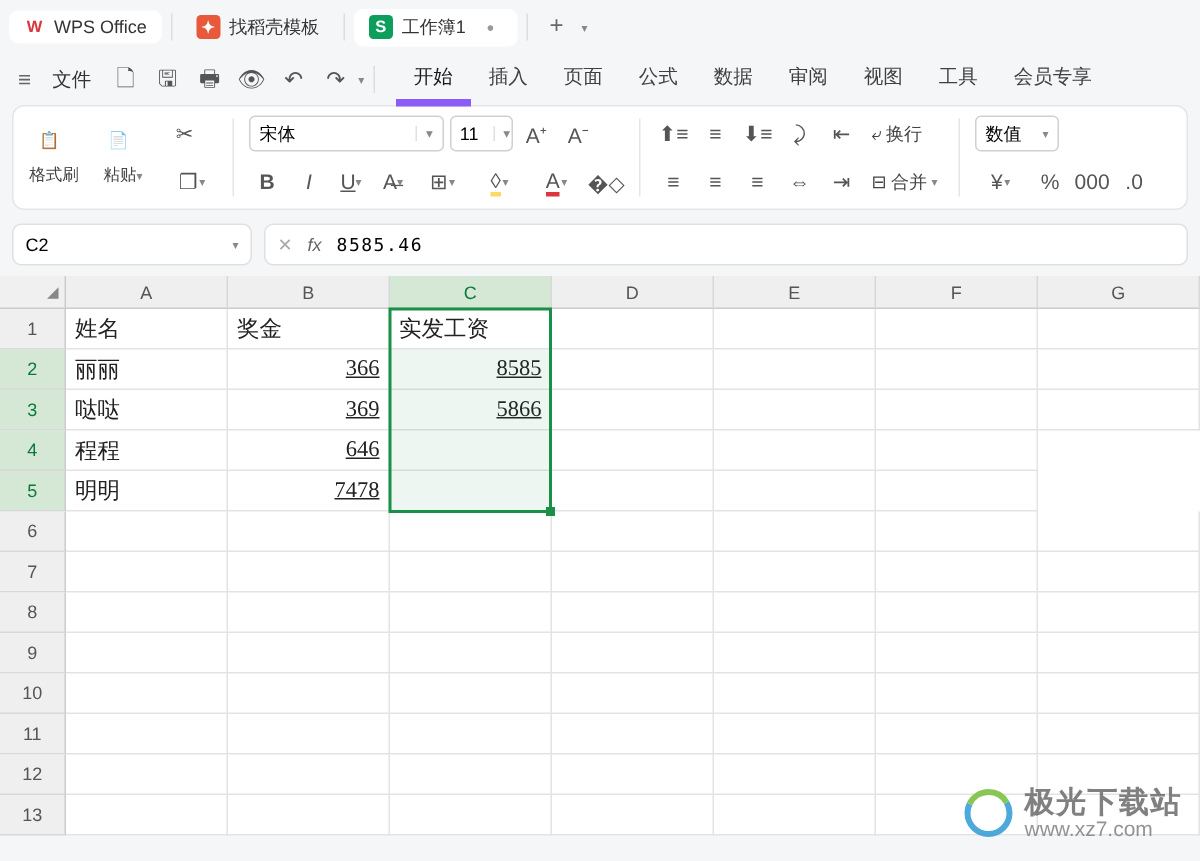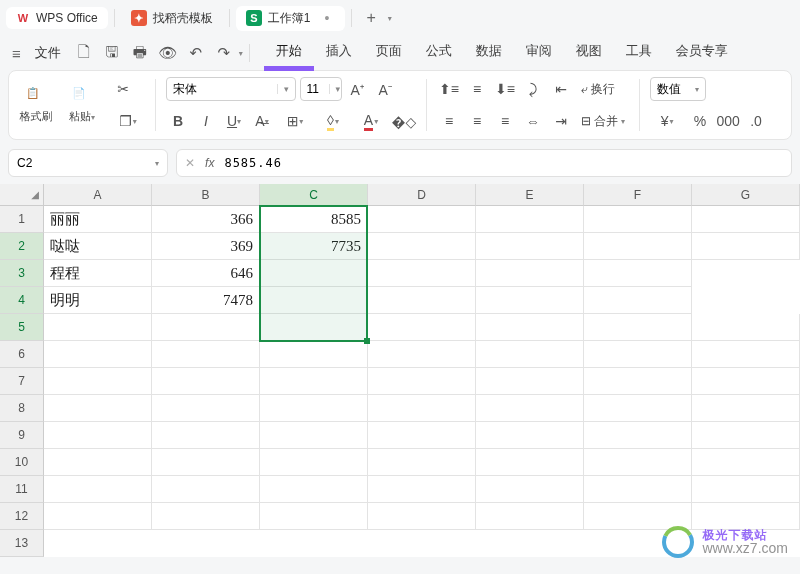--- a/index.html
+++ b/index.html
@@ -56,30 +56,30 @@
 .corner { position: absolute; left: 0; top: 0; width: 44px; height: 22px; background: #f0f0f0; border-right: 1px solid #ccc; border-bottom: 1px solid #ccc; display:flex; align-items:center; justify-content:flex-end; padding-right:4px; color:#888; font-size:10px;}
 .colheads { display: flex; margin-left: 44px; height: 22px; }
 .colhead { width: 108px; background: #efefef; border-right: 1px solid #d8d8d8; border-bottom: 1px solid #ccc; display: flex; align-items: center; justify-content: center; font-size: 12px; color: #555; }
 .rowarea { display: flex; }
 .rowheads { width: 44px; }
 .rowhead { height: 27px; background: #efefef; border-right: 1px solid #ccc; border-bottom: 1px solid #d8d8d8; display: flex; align-items: center; justify-content: center; font-size: 12px; color: #555; }
 .rowhead.sel { background: #d5e8d5; color:#0a7a3a; }
 .cells { position: relative; }
 .cellrow { display: flex; }
 .cell { width: 108px; height: 27px; border-right: 1px solid #e3e3e3; border-bottom: 1px solid #e3e3e3; padding: 0 6px; display: flex; align-items: center; font-size: 15px; color: #222; font-family: "SimSun","宋体",serif; }
-.cell.r { justify-content: flex-end; }
+.cell.r { justify-content: flex-end; text-decoration: underline; }
 .sel-box { position: absolute; border: 2px solid #1a8f47; pointer-events: none; }
 .sel-fill { position: absolute; background: rgba(26,143,71,0.08); pointer-events:none; }
 .sel-handle { position:absolute; width:6px; height:6px; background:#1a8f47; }
 .colhead.sel { background: #d5e8d5; color:#0a7a3a; }
 
 
 .watermark { position: absolute; right: 12px; bottom: 14px; display: flex; align-items: center; gap: 6px; opacity: 0.9; }
 .wm-text { display:flex; flex-direction:column; line-height:1; }
-.wm-cn { font-size: 12px; color: #8b5cf6; font-weight: bold; letter-spacing:1px;}
+.wm-cn { font-size: 20px; color: #737373; font-weight: bold; letter-spacing:1px;text-align:center;}
 .wm-url { font-size: 14px; color: #888; }
 </style>
 </head>
 <body>
 
 <div class="titlebar">
   <div class="app-tab main">
     <span class="logo-icon logo-red">W</span>
     <span>WPS Office</span>
   </div>
@@ -249,33 +249,42 @@
         <div class="rowhead">9</div>
         <div class="rowhead">10</div>
         <div class="rowhead">11</div>
         <div class="rowhead">12</div>
         <div class="rowhead">13</div>
       </div>
     <div class="cells" id="cells">
       <div class="sel-fill" style="left:216px; top:27px; width:108px; height:108px;"></div>
       <div class="sel-box" style="left:215px; top:-1px; width:109px; height:137px;"></div>
       <div class="sel-handle" style="left:320px; top:132px;"></div>
+    <div class="cellrow">
+          <div class="cell">姓名</div>
+          <div class="cell">奖金</div>
+          <div class="cell">实发工资</div>
+          <div class="cell"></div>
+          <div class="cell"></div>
+          <div class="cell"></div>
+          <div class="cell"></div>
+        </div>
         <div class="cellrow">
           <div class="cell">丽丽</div>
           <div class="cell r">366</div>
           <div class="cell r">8585</div>
           <div class="cell"></div>
           <div class="cell"></div>
           <div class="cell"></div>
           <div class="cell"></div>
         </div>
         <div class="cellrow">
           <div class="cell">哒哒</div>
           <div class="cell r">369</div>
-          <div class="cell r">7735</div>
+          <div class="cell r">5866</div>
           <div class="cell"></div>
           <div class="cell"></div>
           <div class="cell"></div>
           <div class="cell"></div>
         </div>
         <div class="cellrow">
           <div class="cell">程程</div>
           <div class="cell r">646</div>
           <div class="cell"></div>
           <div class="cell"></div>

